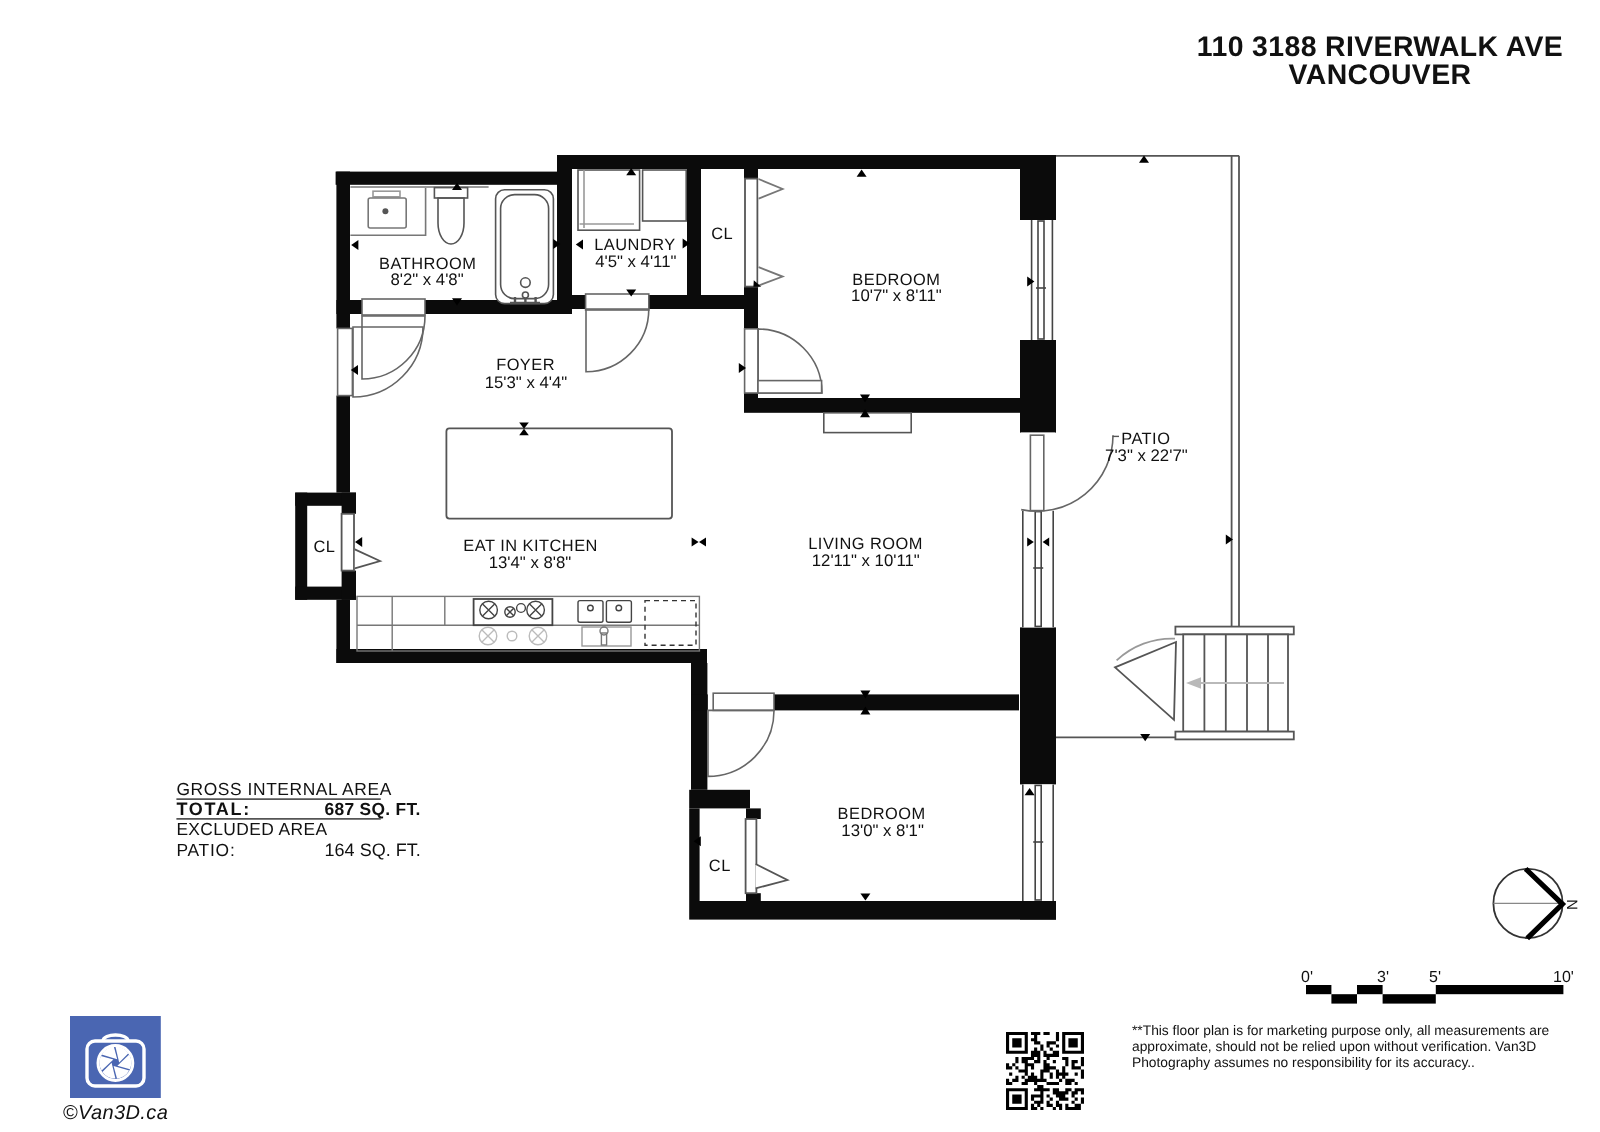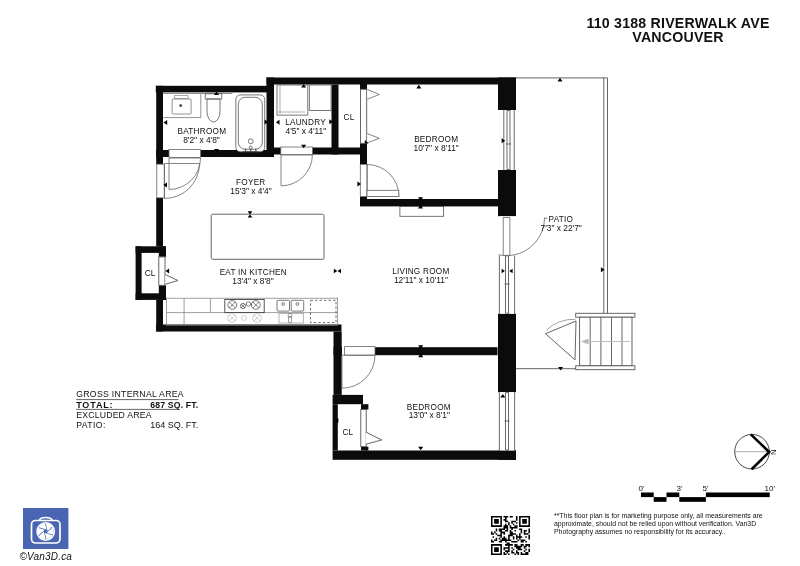--- a/index.html
+++ b/index.html
@@ -1,16 +1,16 @@
 <!DOCTYPE html>
 <html><head>
 <meta charset="utf-8">
 <style>
 html,body{margin:0;padding:0;background:#fff;}
-#page{position:relative;width:680px;height:566px;background:#fff;font-family:"Liberation Sans",sans-serif;}
+#page{position:relative;width:680px;height:566px;background:#fff;font-family:"Liberation Sans",sans-serif;padding-left:12px;}
 svg text{font-family:"Liberation Sans",sans-serif;fill:#111;}
 .rm{font-size:8.2px;letter-spacing:.25px;}
 .dm{font-size:8.4px;}
 </style>
 </head>
 <body>
 <div id="page">
 <svg width="800" height="566" viewBox="0 0 800 566">
 
 <g>

